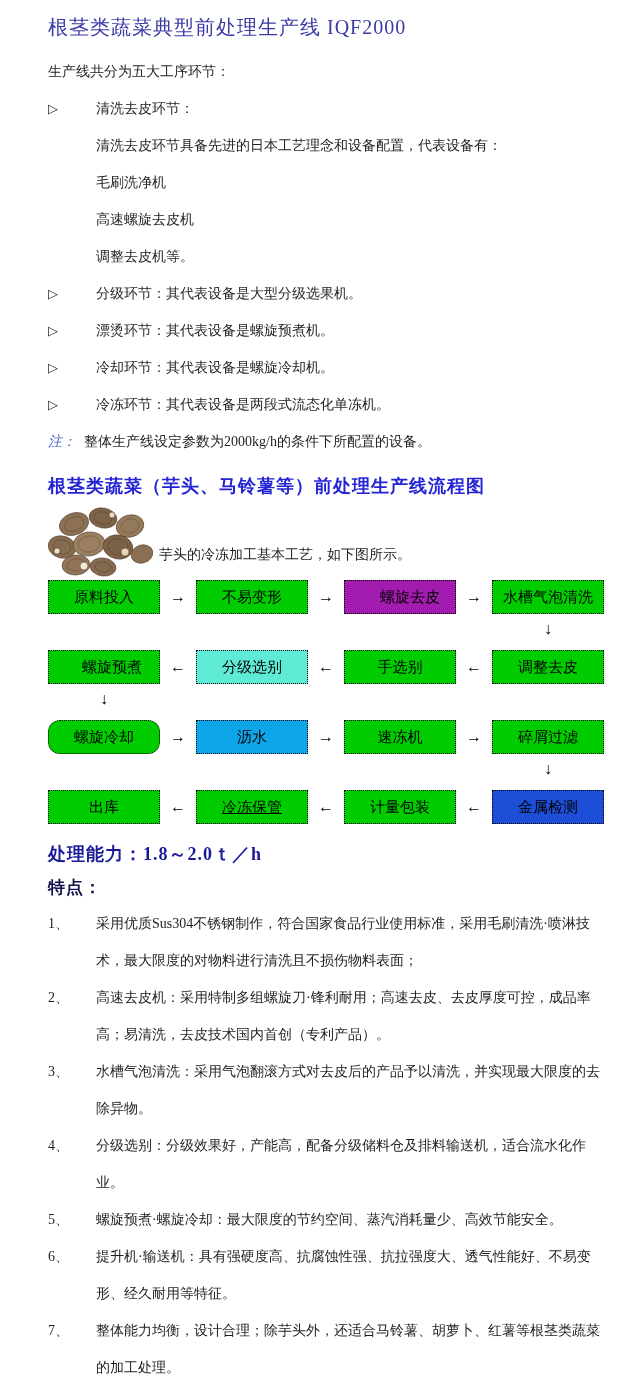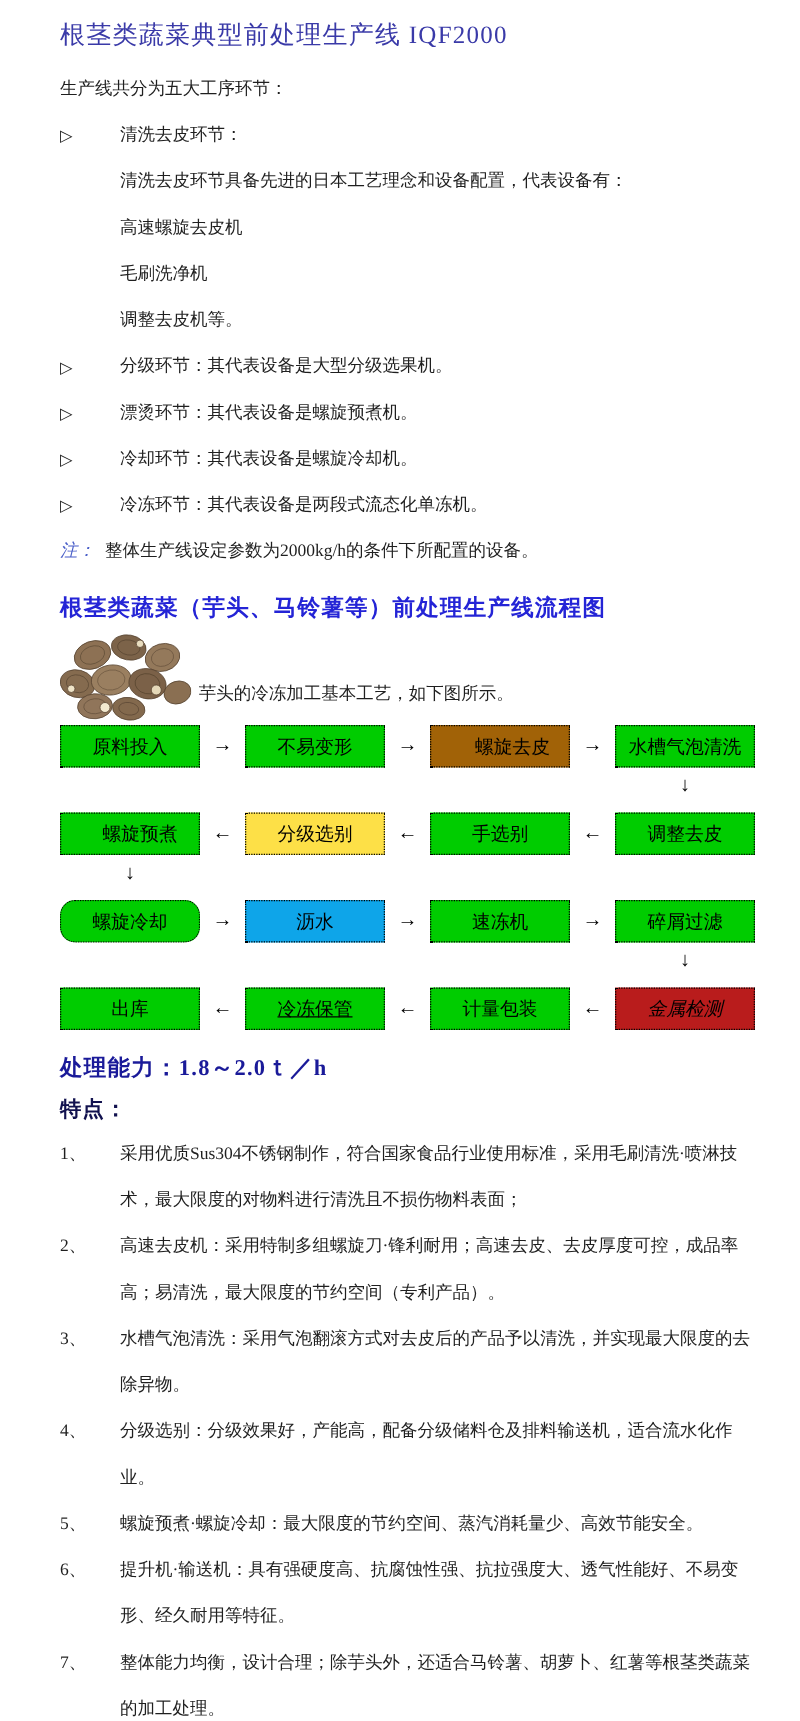--- a/index.html
+++ b/index.html
@@ -39,22 +39,22 @@
 
   <h1 class="title">根茎类蔬菜典型前处理生产线 IQF2000</h1>
 
   <p class="line">生产线共分为五大工序环节：</p>
 
   <div class="bullet-row">
     <span class="bullet-marker">▷</span>
     <span>清洗去皮环节：</span>
   </div>
   <p class="line sub">清洗去皮环节具备先进的日本工艺理念和设备配置，代表设备有：</p>
+  <p class="line sub">毛刷洗净机</p>
   <p class="line sub">高速螺旋去皮机</p>
-  <p class="line sub">毛刷洗净机</p>
   <p class="line sub">调整去皮机等。</p>
 
   <div class="bullet-row">
     <span class="bullet-marker">▷</span>
     <span>分级环节：其代表设备是大型分级选果机。</span>
   </div>
   <div class="bullet-row">
     <span class="bullet-marker">▷</span>
     <span>漂烫环节：其代表设备是螺旋预煮机。</span>
   </div>
@@ -100,32 +100,32 @@
     <span class="taro-caption">芋头的冷冻加工基本工艺，如下图所示。</span>
   </div>
 
   <div class="flow">
 
     <div class="flow-row">
       <div class="flow-box" style="background: rgb(0, 204, 0);">原料投入</div>
       <div class="flow-arrow">→</div>
       <div class="flow-box" style="background: rgb(0, 204, 0);">不易变形</div>
       <div class="flow-arrow">→</div>
-      <div class="flow-box" style="background: #a16207; padding-left: 20px;">螺旋去皮</div>
+      <div class="flow-box" style="background: #a21caf; padding-left: 20px;">螺旋去皮</div>
       <div class="flow-arrow">→</div>
       <div class="flow-box" style="background: rgb(0, 204, 0);">水槽气泡清洗</div>
     </div>
     <div class="flow-gap">
       <span class="down-arrow down-col4">↓</span>
     </div>
 
     <div class="flow-row">
       <div class="flow-box" style="background: rgb(0, 204, 0); padding-left: 16px;">螺旋预煮</div>
       <div class="flow-arrow">←</div>
-      <div class="flow-box" style="background: #fde047;">分级选别</div>
+      <div class="flow-box" style="background: #5eead4;">分级选别</div>
       <div class="flow-arrow">←</div>
       <div class="flow-box" style="background: rgb(0, 204, 0);">手选别</div>
       <div class="flow-arrow">←</div>
       <div class="flow-box" style="background: rgb(0, 204, 0);">调整去皮</div>
     </div>
     <div class="flow-gap">
       <span class="down-arrow down-col1">↓</span>
     </div>
 
     <div class="flow-row">
@@ -141,36 +141,36 @@
       <span class="down-arrow down-col4">↓</span>
     </div>
 
     <div class="flow-row">
       <div class="flow-box" style="background: rgb(0, 204, 0);">出库</div>
       <div class="flow-arrow">←</div>
       <div class="flow-box" style="background: rgb(0, 204, 0); text-decoration: underline;">冷冻保管</div>
       <div class="flow-arrow">←</div>
       <div class="flow-box" style="background: rgb(0, 204, 0);">计量包装</div>
       <div class="flow-arrow">←</div>
-      <div class="flow-box" style="background: #b91c1c; font-style: italic;">金属检测</div>
+      <div class="flow-box" style="background: #1d4ed8;">金属检测</div>
     </div>
 
   </div>
 
   <p class="capacity">处理能力：1.8～2.0ｔ／h</p>
 
   <p class="features-heading">特点：</p>
 
   <div class="feature">
     <span class="feature-num">1、</span>
     <span class="feature-text">采用优质Sus304不锈钢制作，符合国家食品行业使用标准，采用毛刷清洗·喷淋技术，最大限度的对物料进行清洗且不损伤物料表面；</span>
   </div>
   <div class="feature">
     <span class="feature-num">2、</span>
-    <span class="feature-text">高速去皮机：采用特制多组螺旋刀·锋利耐用；高速去皮、去皮厚度可控，成品率高；易清洗，最大限度的节约空间（专利产品）。</span>
+    <span class="feature-text">高速去皮机：采用特制多组螺旋刀·锋利耐用；高速去皮、去皮厚度可控，成品率高；易清洗，去皮技术国内首创（专利产品）。</span>
   </div>
   <div class="feature">
     <span class="feature-num">3、</span>
     <span class="feature-text">水槽气泡清洗：采用气泡翻滚方式对去皮后的产品予以清洗，并实现最大限度的去除异物。</span>
   </div>
   <div class="feature">
     <span class="feature-num">4、</span>
     <span class="feature-text">分级选别：分级效果好，产能高，配备分级储料仓及排料输送机，适合流水化作业。</span>
   </div>
   <div class="feature">

